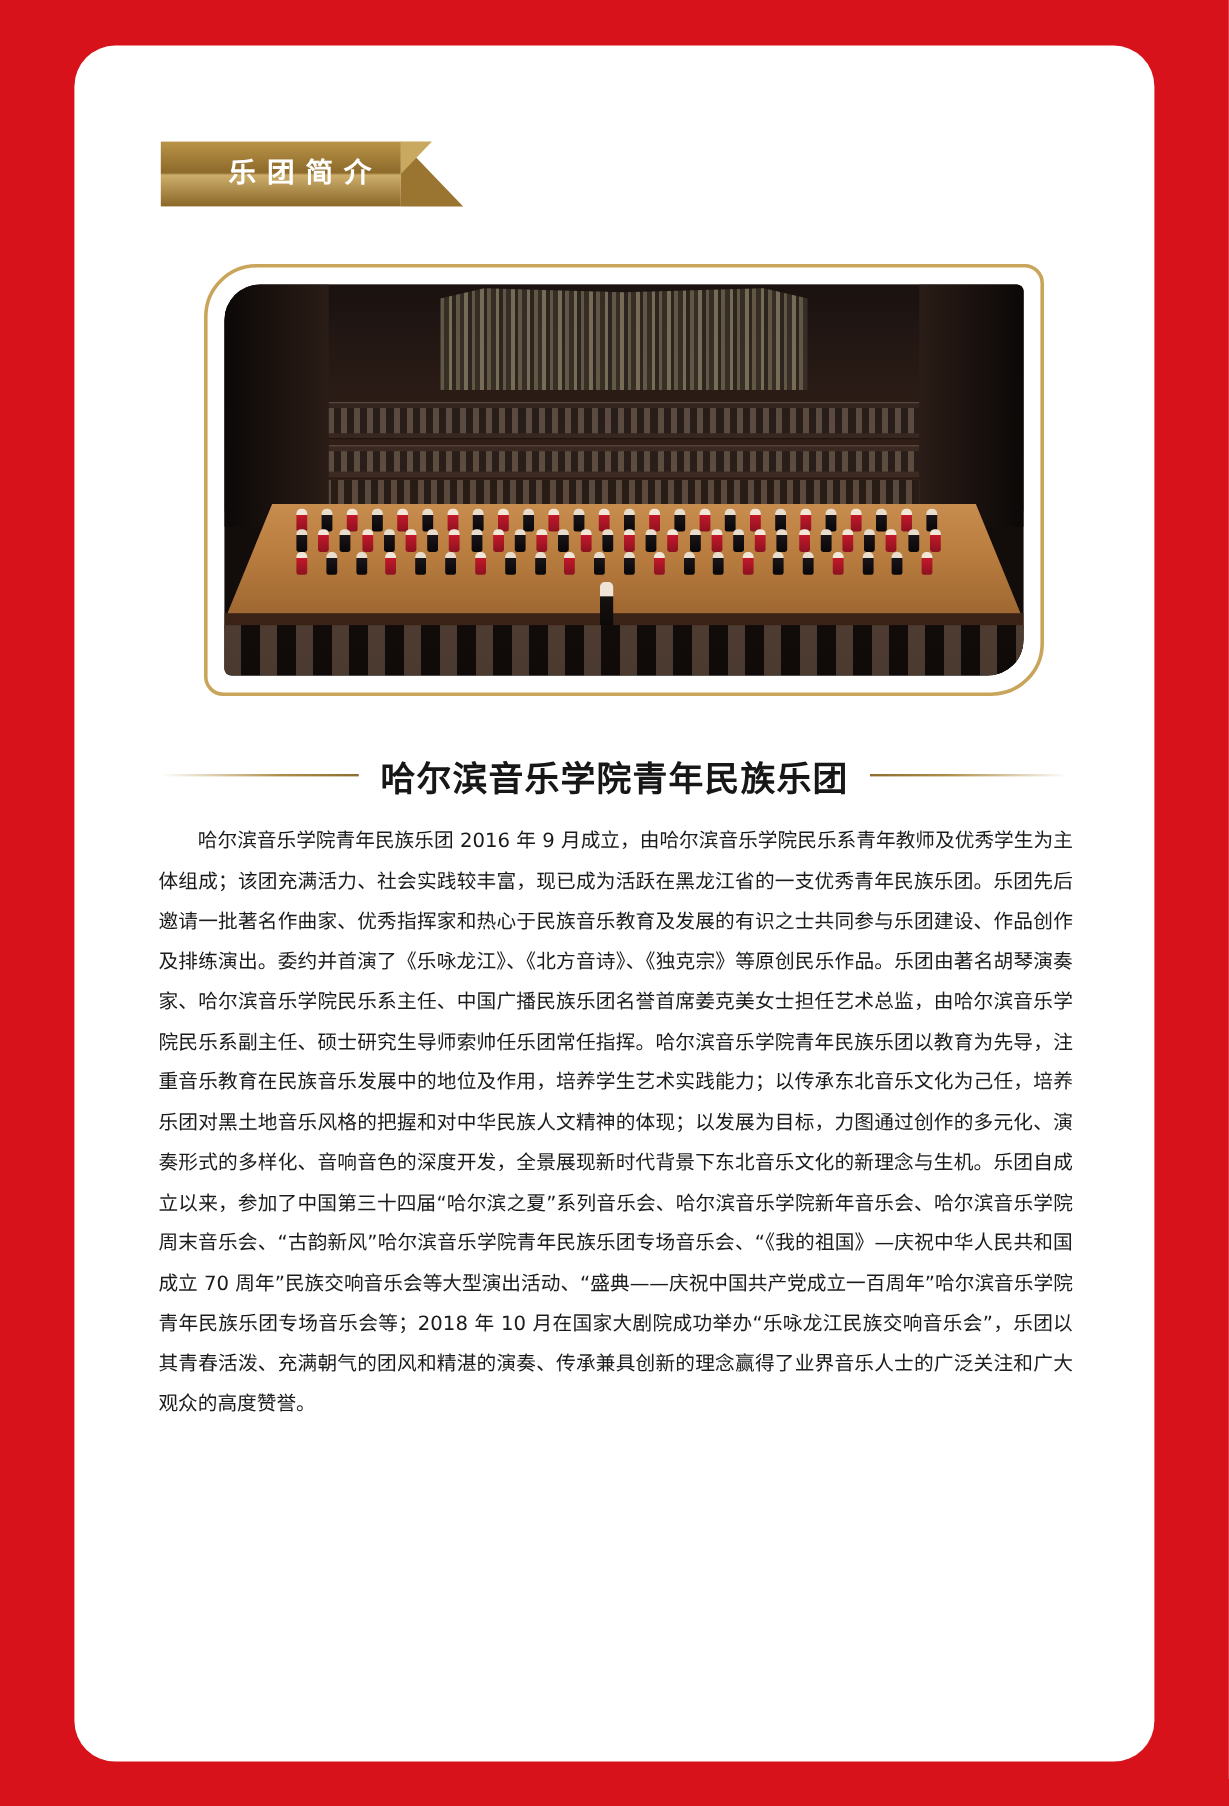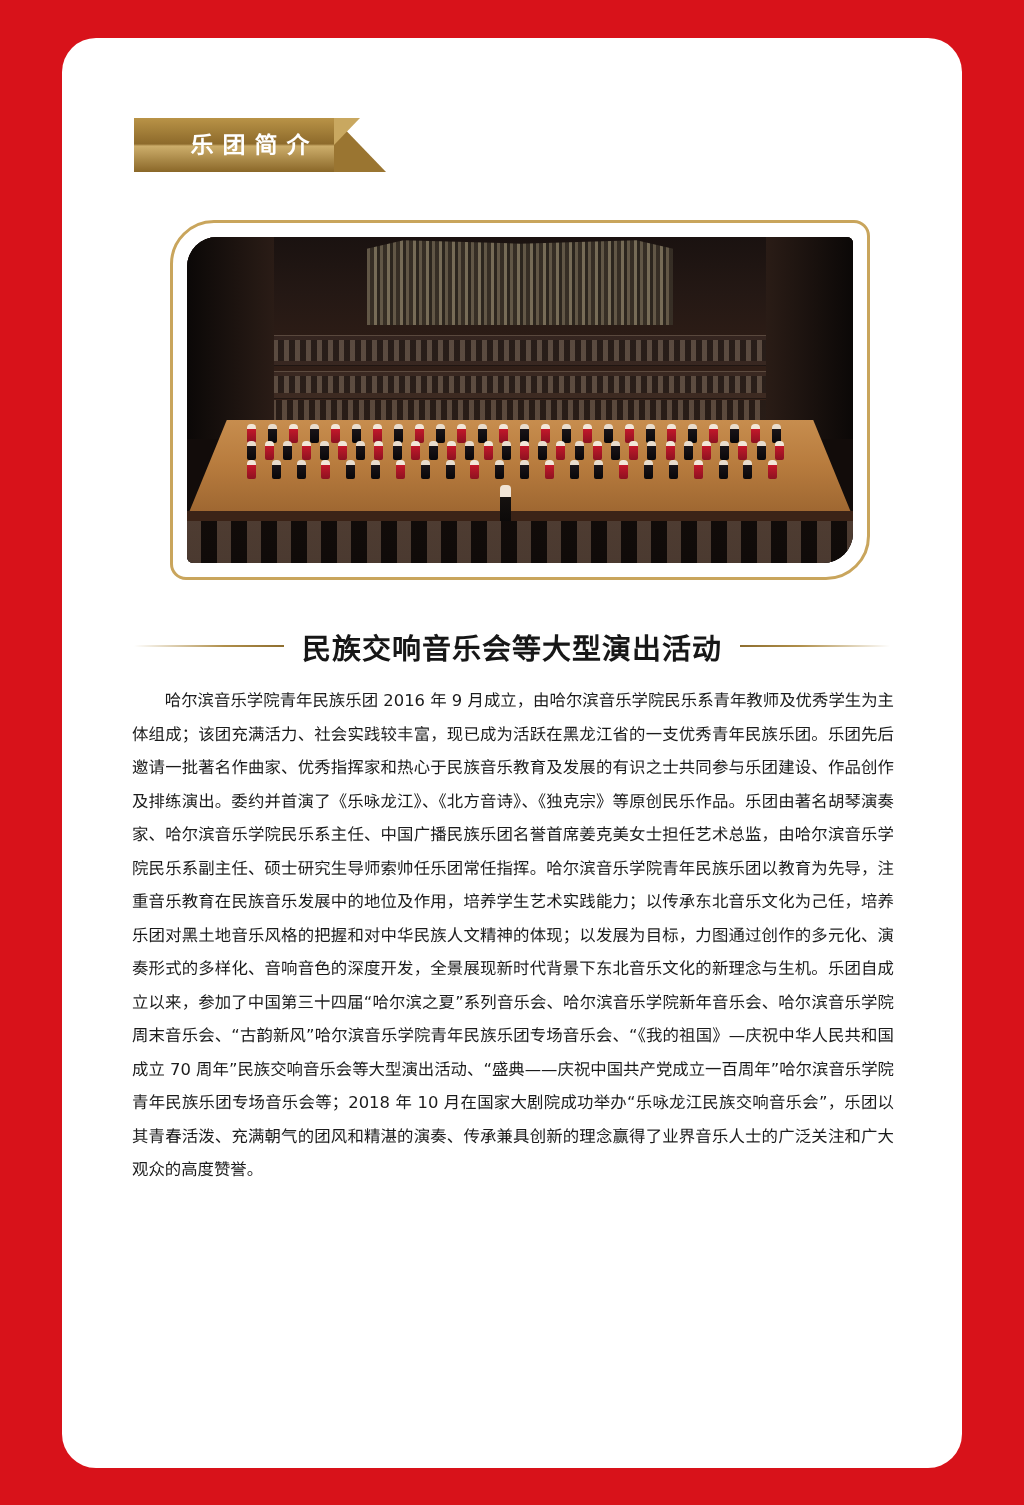--- a/index.html
+++ b/index.html
@@ -336,19 +336,19 @@
           </div>
       </div>
       <div class="conductor"></div>
       <div class="foreground"></div>
       <div class="fg-seats"></div>
     </div>
   </div>
 
   <div class="title-row">
     <div class="rule"></div>
-    <div class="doc-title">民族交响音乐会等大型演出活动</div>
+    <div class="doc-title">哈尔滨音乐学院青年民族乐团</div>
     <div class="rule right"></div>
   </div>
 
   <div class="body-text">哈尔滨音乐学院青年民族乐团 2016 年 9 月成立，由哈尔滨音乐学院民乐系青年教师及优秀学生为主体组成；该团充满活力、社会实践较丰富，现已成为活跃在黑龙江省的一支优秀青年民族乐团。乐团先后邀请一批著名作曲家、优秀指挥家和热心于民族音乐教育及发展的有识之士共同参与乐团建设、作品创作及排练演出。委约并首演了《乐咏龙江》、《北方音诗》、《独克宗》等原创民乐作品。乐团由著名胡琴演奏家、哈尔滨音乐学院民乐系主任、中国广播民族乐团名誉首席姜克美女士担任艺术总监，由哈尔滨音乐学院民乐系副主任、硕士研究生导师索帅任乐团常任指挥。哈尔滨音乐学院青年民族乐团以教育为先导，注重音乐教育在民族音乐发展中的地位及作用，培养学生艺术实践能力；以传承东北音乐文化为己任，培养乐团对黑土地音乐风格的把握和对中华民族人文精神的体现；以发展为目标，力图通过创作的多元化、演奏形式的多样化、音响音色的深度开发，全景展现新时代背景下东北音乐文化的新理念与生机。乐团自成立以来，参加了中国第三十四届“哈尔滨之夏”系列音乐会、哈尔滨音乐学院新年音乐会、哈尔滨音乐学院周末音乐会、“古韵新风”哈尔滨音乐学院青年民族乐团专场音乐会、“《我的祖国》—庆祝中华人民共和国成立 70 周年”民族交响音乐会等大型演出活动、“盛典——庆祝中国共产党成立一百周年”哈尔滨音乐学院青年民族乐团专场音乐会等；2018 年 10 月在国家大剧院成功举办“乐咏龙江民族交响音乐会”，乐团以其青春活泼、充满朝气的团风和精湛的演奏、传承兼具创新的理念赢得了业界音乐人士的广泛关注和广大观众的高度赞誉。</div>
 
 </div>
 
 </body></html>

